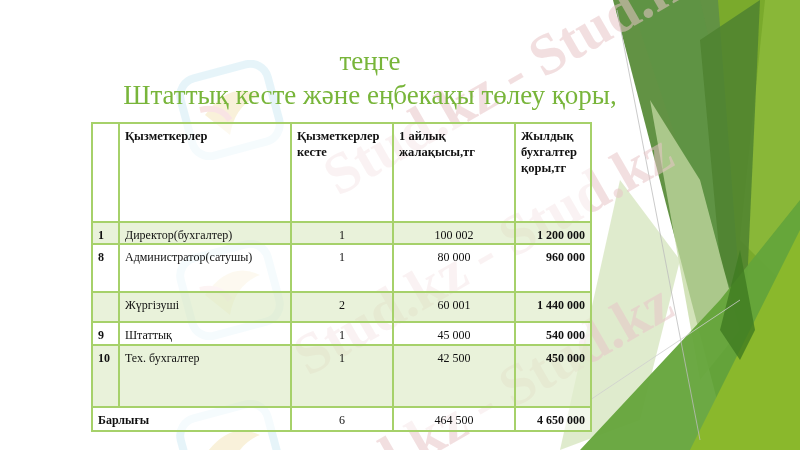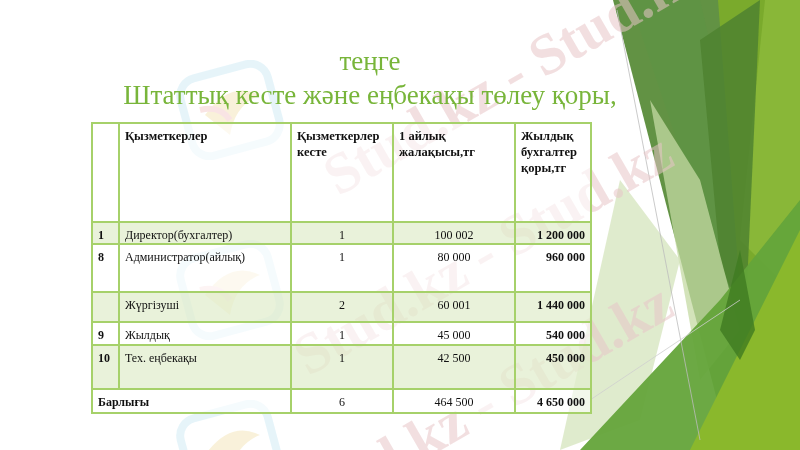--- a/index.html
+++ b/index.html
@@ -78,42 +78,42 @@
   </tr>
   <tr class="shade" style="height:22px">
     <td class="bold">1</td>
     <td>Директор(бухгалтер)</td>
     <td class="ctr">1</td>
     <td class="ctr">100 002</td>
     <td class="num">1 200 000</td>
   </tr>
   <tr class="plain" style="height:48px">
     <td class="bold">8</td>
-    <td>Администратор(айлық)</td>
+    <td>Администратор(сатушы)</td>
     <td class="ctr">1</td>
     <td class="ctr">80 000</td>
     <td class="num">960 000</td>
   </tr>
   <tr class="shade" style="height:30px">
     <td class="bold"></td>
     <td>Жүргізуші</td>
     <td class="ctr">2</td>
     <td class="ctr">60 001</td>
     <td class="num">1 440 000</td>
   </tr>
   <tr class="plain" style="height:23px">
     <td class="bold">9</td>
-    <td>Жылдық</td>
+    <td>Штаттық</td>
     <td class="ctr">1</td>
     <td class="ctr">45 000</td>
     <td class="num">540 000</td>
   </tr>
-  <tr class="shade" style="height:44px">
+  <tr class="shade" style="height:62px">
     <td class="bold">10</td>
-    <td>Тех. еңбекақы</td>
+    <td>Тех. бухгалтер</td>
     <td class="ctr">1</td>
     <td class="ctr">42 500</td>
     <td class="num">450 000</td>
   </tr>
   <tr class="plain" style="height:24px">
     <td colspan="2" class="bold">Барлығы</td>
     <td class="ctr">6</td>
     <td class="ctr">464 500</td>
     <td class="num">4 650 000</td>
   </tr>

